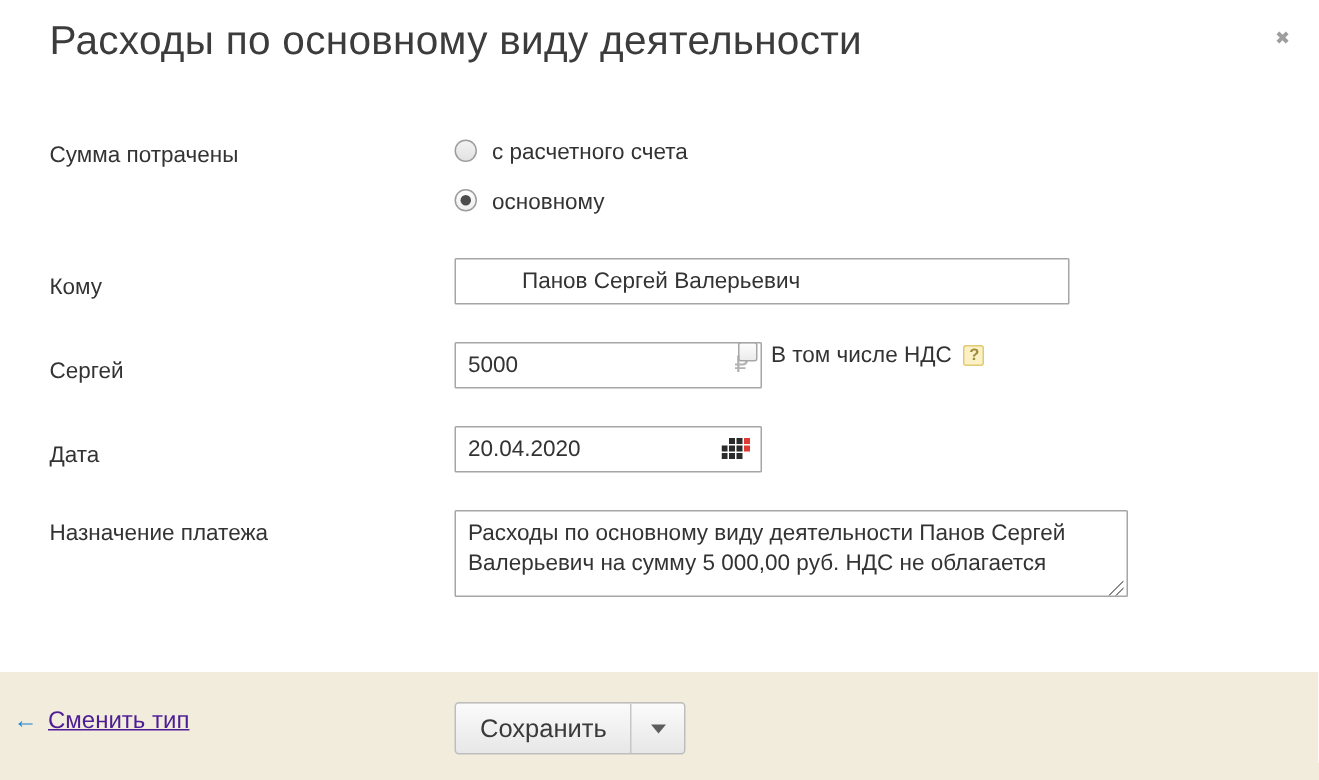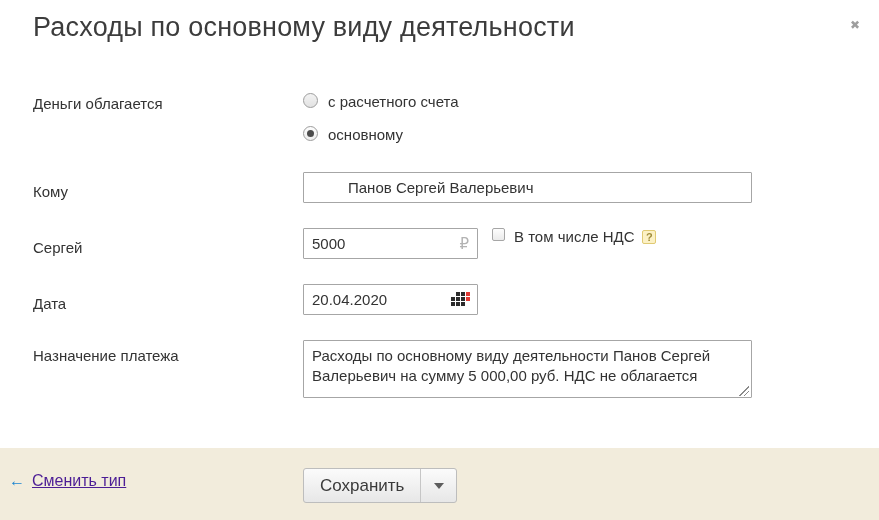--- a/index.html
+++ b/index.html
@@ -62,23 +62,23 @@
   }
   .radio-text { margin-left: 10px; font-size: 15px; color: #333; }
 
   
   .text-input {
     height: 31px; border: 1px solid #a6a6a6; border-radius: 1px;
     font-family: "Liberation Sans", "DejaVu Sans", sans-serif;
     font-size: 15px; color: #333; padding: 0 8px; background: #fff;
     outline: none;
   }
-  .input-whom { width: 449px; padding-left: 44px; }
+  .input-whom { width: 410px; padding-left: 44px; }
   .input-wrap { position: relative; display: inline-block; }
-  .input-short { width: 175px; padding-right: 26px; }
+  .input-short { width: 205px; padding-right: 26px; }
 
   .currency {
     position: absolute; right: 9px; top: 0; line-height: 31px;
     color: #b3b3b3; font-size: 15px; pointer-events: none;
   }
   .calendar-icon {
     position: absolute; right: 8px; top: 8px; cursor: pointer;
   }
 
   
@@ -150,21 +150,21 @@
 </style>
 </head>
 <body>
 
 <div class="modal">
 
   <div class="modal-title">Расходы по основному виду деятельности</div>
   <div class="close">✖</div>
 
   <div class="row row-money">
-    <div class="label">Деньги облагается</div>
+    <div class="label">Сумма потрачены</div>
     <div class="control">
       <div class="radio-option">
         <span class="radio" data-checked="false"></span>
         <span class="radio-text">с расчетного счета</span>
       </div>
       <div class="radio-option">
         <span class="radio" data-checked="true"></span>
         <span class="radio-text">основному</span>
       </div>
     </div>

